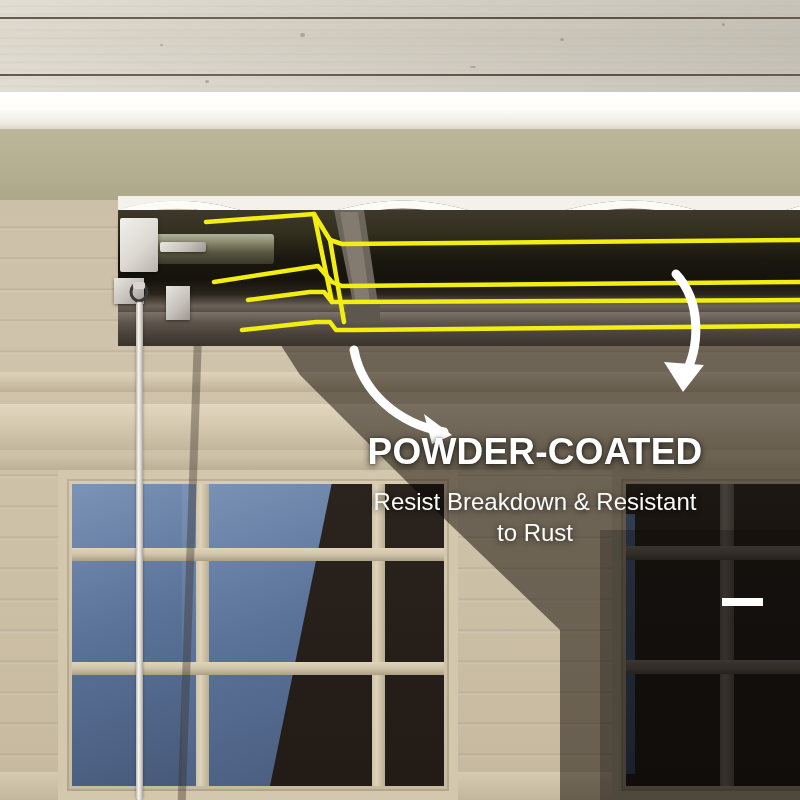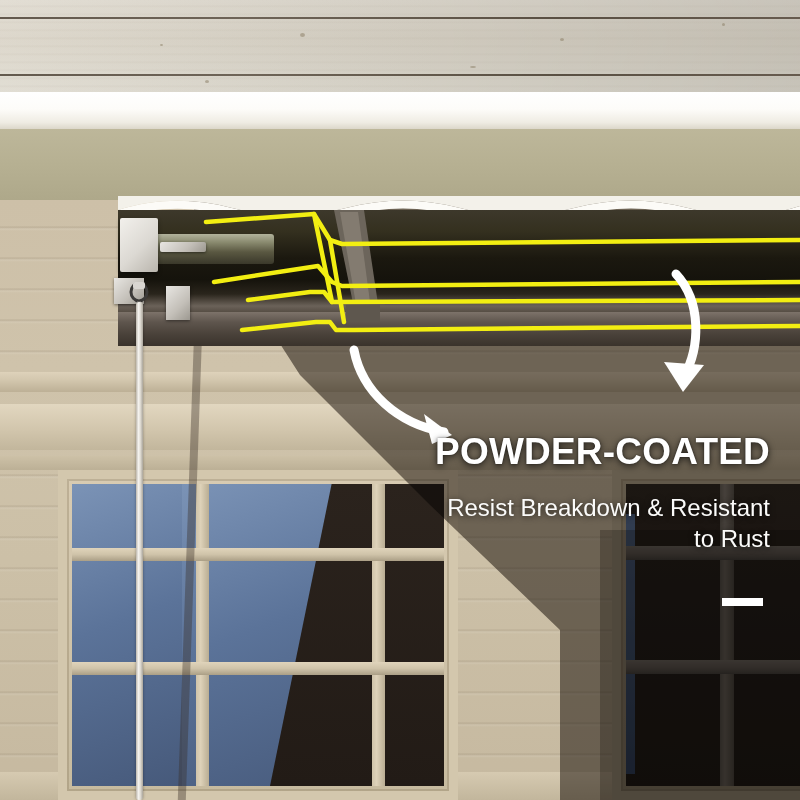--- a/index.html
+++ b/index.html
@@ -235,35 +235,35 @@
   }
 
   
   .arrow-svg { position:absolute; }
 
   .callout {
     position: absolute;
     right: 30px;
     top: 430px;
     width: 470px;
-    text-align: right;
+    text-align: center;
     color: #fff;
   }
   .callout h1 {
     margin: 0;
     font-family: "Liberation Sans", sans-serif;
     font-weight: 700;
     font-size: 37px;
     line-height: 1.21;
     letter-spacing: .2px;
     text-shadow: 0 2px 7px rgba(0,0,0,.72), 0 0 2px rgba(0,0,0,.5);
     text-transform: uppercase;
   }
   .callout .sub {
-    margin: 17px 0 0 0;
+    margin: 11px 0 0 0;
     font-size: 24px;
     font-weight: 400;
     line-height: 1.30;
     color: #fbfbfa;
     text-shadow: 0 1px 6px rgba(0,0,0,.70);
   }
   .underbar {
     position: absolute;
     left: 722px;
     top: 598px;

